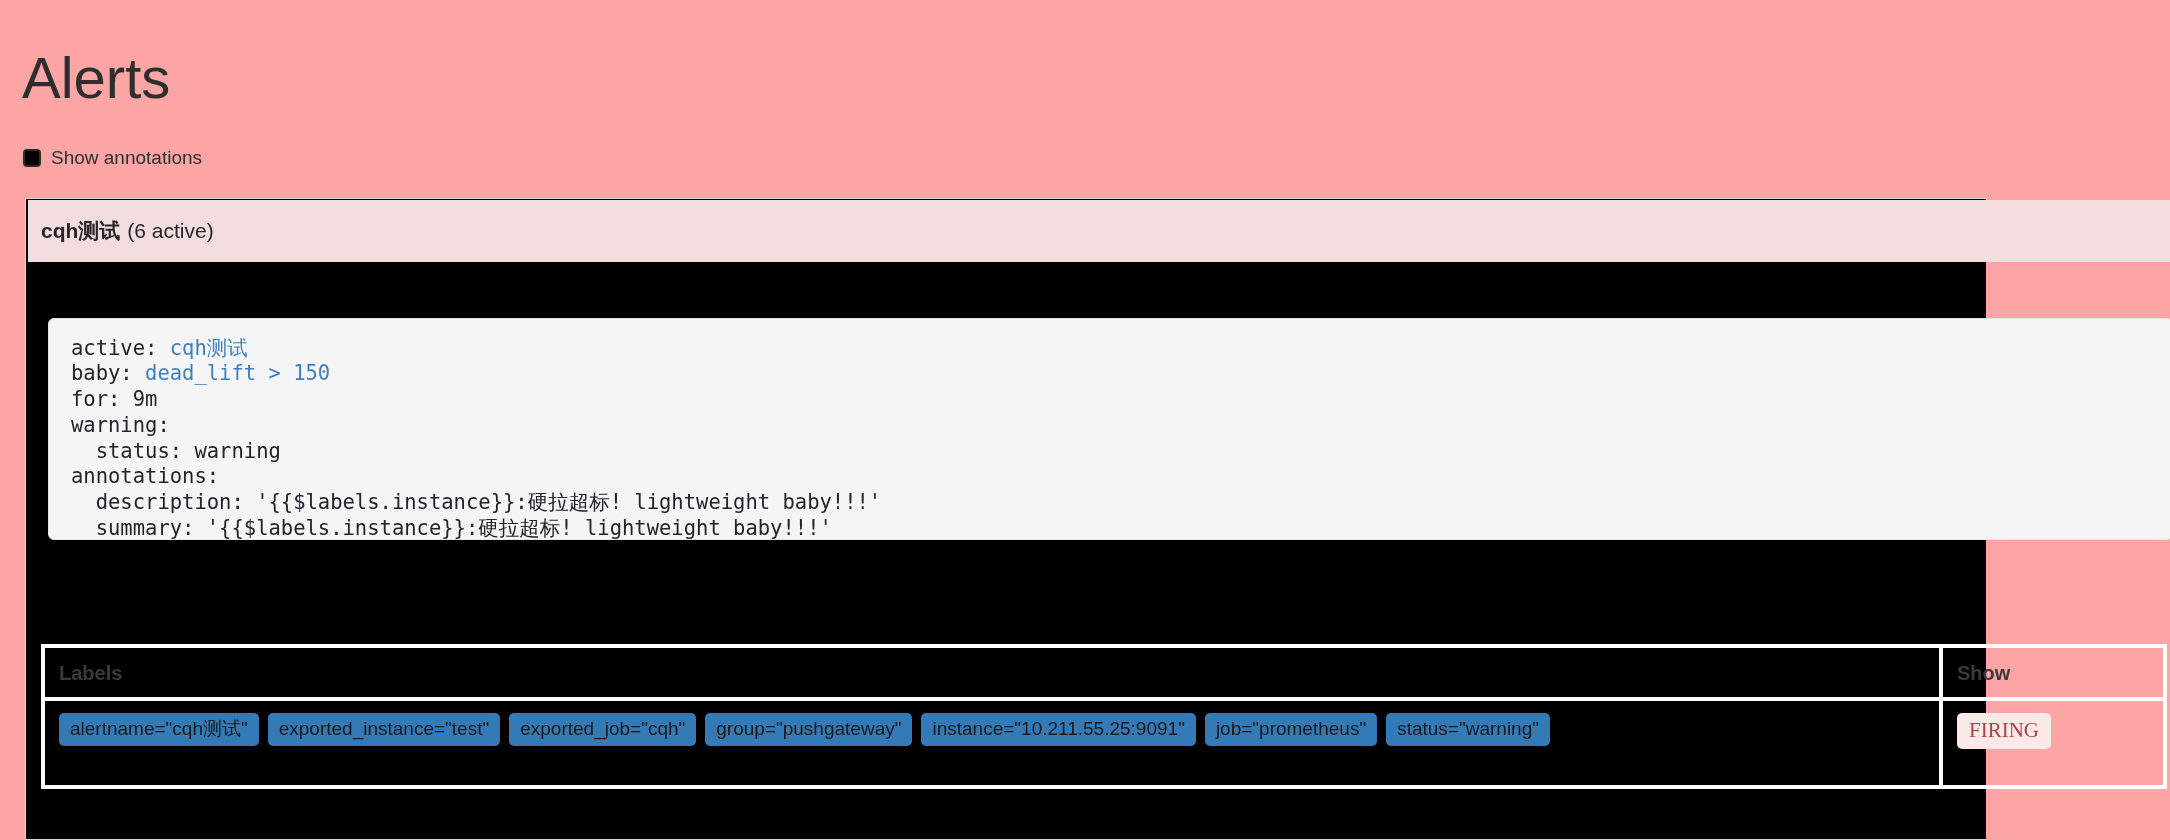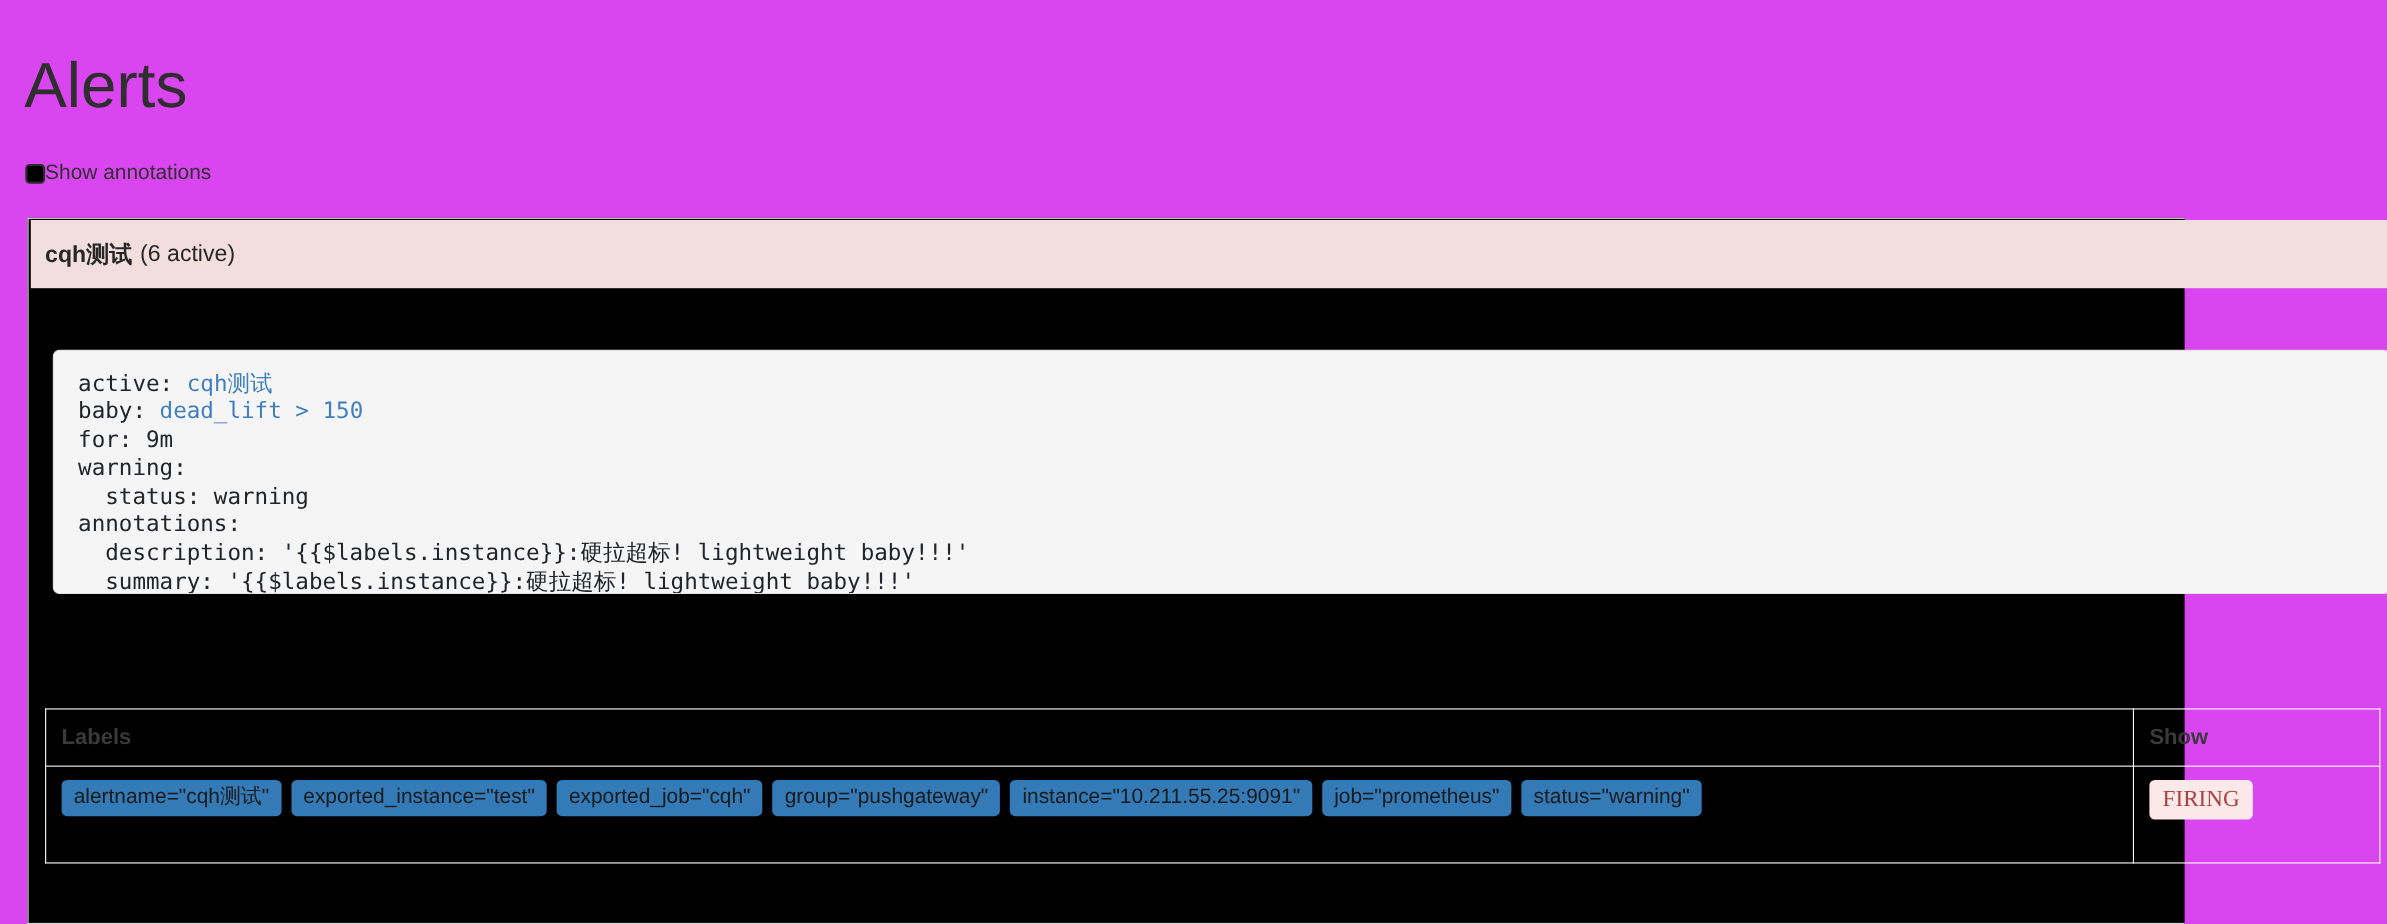--- a/index.html
+++ b/index.html
@@ -13,21 +13,21 @@
   }
   body {
     font-family: "Liberation Sans", sans-serif;
     color: #2b2b2b;
   }
 
   .page {
     position: relative;
     width: 2170px;
     height: 840px;
-    background: #d946ef;
+    background: #fca5a5;
   }
 
   
   .page-title {
     position: absolute;
     left: 22px;
     top: 4px;
     font-size: 58px;
     line-height: 70px;
     font-weight: 400;
@@ -36,21 +36,21 @@
     white-space: nowrap;
   }
 
   
   .annotations-row {
     position: absolute;
     left: 23px;
     top: 146px;
     display: flex;
     align-items: center;
-    gap: 0;
+    gap: 10px;
     height: 24px;
   }
   .checkbox {
     width: 18px;
     height: 18px;
     border: 2px solid #2b2b2b;
     border-radius: 4px;
     background: #000000;
     box-sizing: border-box;
     flex: 0 0 auto;
@@ -126,21 +126,21 @@
   .labels-table {
     position: absolute;
     left: 15px;
     top: 445px;
     width: 2122px;
     border-collapse: collapse;
     table-layout: fixed;
   }
   .labels-table th,
   .labels-table td {
-    border: 1px solid #ffffff;
+    border: 4px solid #ffffff;
     text-align: left;
     vertical-align: top;
     padding: 12px 14px;
     box-sizing: border-box;
   }
   .labels-table th {
     height: 52px;
     font-size: 20px;
     font-weight: 700;
     color: #3a3a3a;

